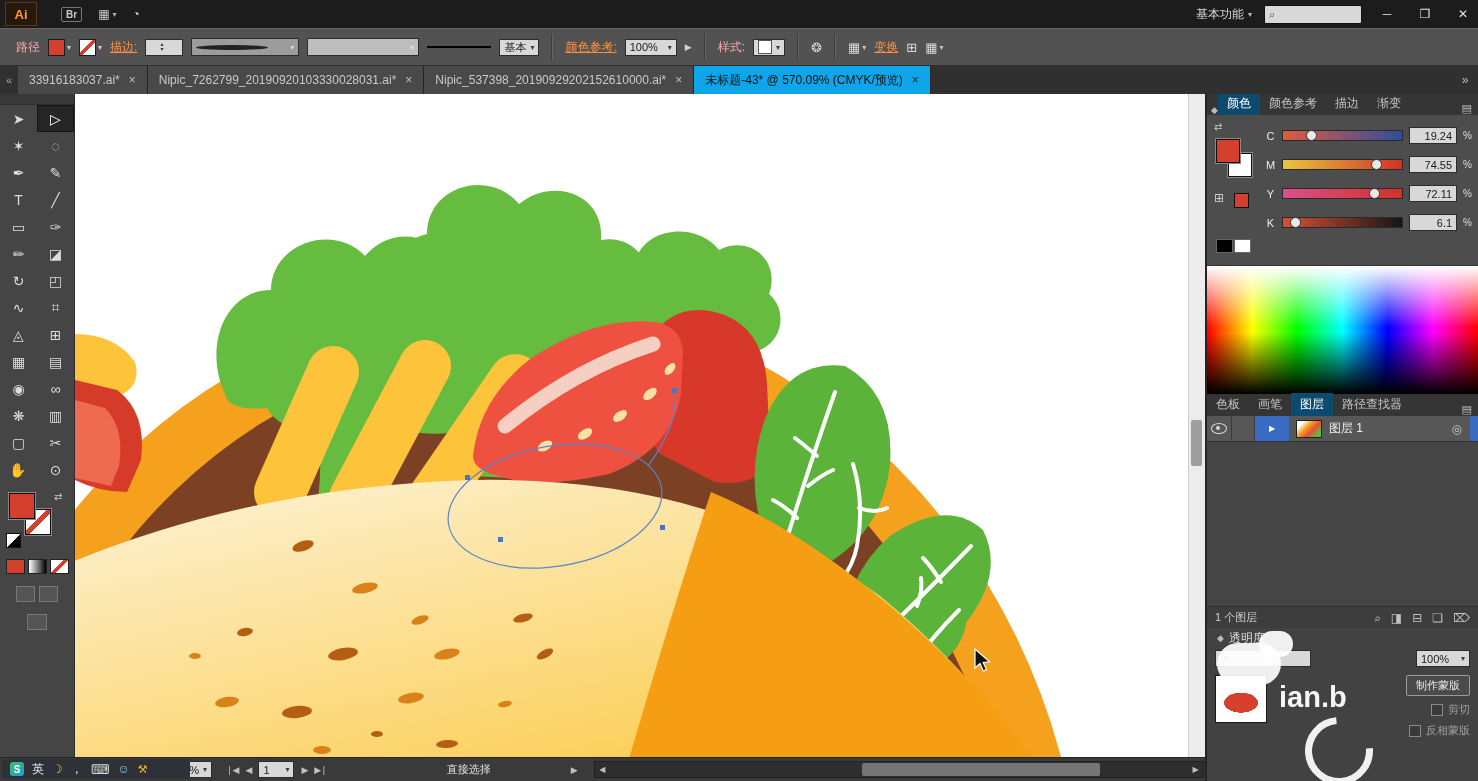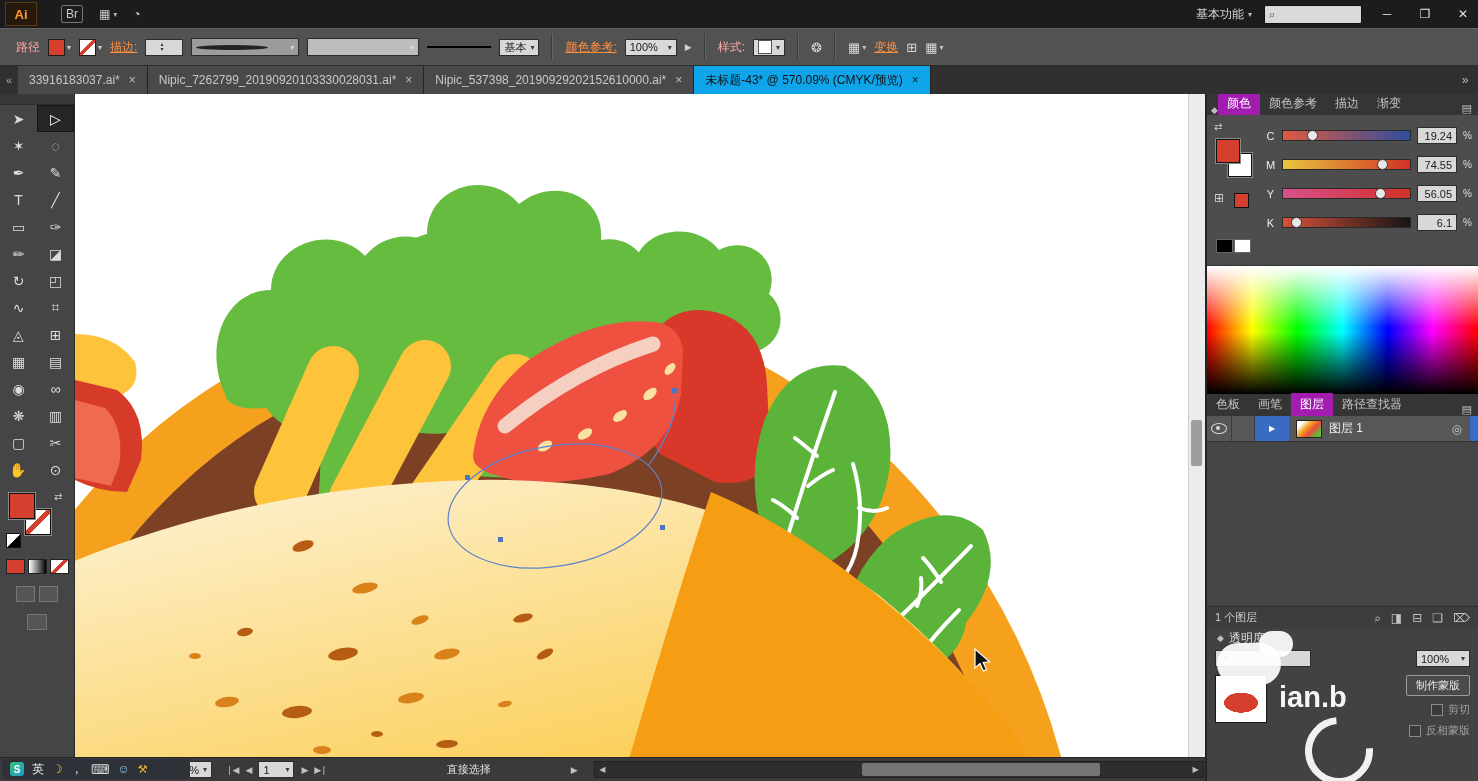--- a/index.html
+++ b/index.html
@@ -6,21 +6,21 @@
   #app{position:relative;width:1478px;height:781px;overflow:hidden;background:#fff;
        font-family:"Liberation Sans","DejaVu Sans",sans-serif;-webkit-font-smoothing:antialiased;}
   
   #menubar{position:absolute;left:0;top:0;width:1478px;height:28px;background:#1c1c1c;
            display:flex;align-items:center;color:#d6d6d6;font-size:12.5px;}
   .ai-logo{width:30px;height:22px;margin:0 8px 0 5px;background:#26190c;border:1px solid #5a3c14;
            color:#ff9a2e;font-weight:bold;font-size:13px;display:flex;align-items:center;justify-content:center;}
   .menus{display:flex;height:28px;align-items:center;}
   .menu-item{padding:0 10px;line-height:28px;cursor:default;}
   .mb-mid{display:flex;align-items:center;gap:16px;margin-left:16px;color:#c9c9c9;}
-  .br-ic{border:1px solid #777;border-radius:2px;font-size:12px;padding:1px 4px;}
+  .br-ic{border:1px solid #777;border-radius:2px;font-size:10px;padding:1px 4px;font-weight:bold;}
   .mb-ic{font-size:12px;display:inline-flex;align-items:center;gap:3px;}
   .dd{font-size:8px;opacity:.85;}
   .mb-right{margin-left:auto;display:flex;align-items:center;gap:12px;padding-right:2px;}
   .workspace{font-size:12px;display:inline-flex;align-items:center;gap:4px;}
   .searchbox{width:88px;height:17px;background:#d9d9d9;border:1px solid #111;border-radius:2px;
              display:inline-flex;align-items:center;padding:0 4px;gap:3px;}
   .searchbox .s-ic{color:#555;font-size:11px;}
   .searchbox input{border:0;outline:0;background:transparent;width:60px;font-size:11px;color:#222;}
   .winbtn{width:26px;text-align:center;font-size:12px;color:#e3e3e3;}
   
@@ -83,42 +83,42 @@
   
   #canvas{position:absolute;left:75px;top:94px;width:1113px;height:663px;background:#fff;overflow:hidden;}
   #vscroll{position:absolute;left:1188px;top:94px;width:17px;height:663px;background:#ececec;
            border-left:1px solid #cfcfcf;box-sizing:border-box;}
   #vscroll .vthumb{position:absolute;left:2px;top:326px;width:11px;height:46px;background:#9e9e9e;border-radius:2px;}
   
   #rightpanel{position:absolute;left:1205px;top:94px;width:273px;height:687px;background:#424242;
               border-left:2px solid #242424;box-sizing:border-box;overflow:hidden;}
   .ptabs{height:21px;background:#353535;display:flex;align-items:flex-end;font-size:12px;color:#c4c4c4;}
   .ptab{padding:3px 9px 3px 9px;display:flex;align-items:center;gap:4px;}
-  .ptab.active{background:#a21caf;color:#fff;}
+  .ptab.active{background:#0c4a6e;color:#fff;}
   .pdiamond{font-size:9px;color:#bbb;margin-left:4px;}
   .pmenu{margin-left:auto;padding:0 6px;color:#bbb;font-size:11px;}
   .colorbody{position:relative;height:150px;background:#4d4d4d;}
   .cproxy{position:absolute;left:5px;top:6px;width:50px;height:140px;}
   .cp-mini{position:absolute;left:2px;top:0;color:#ccc;font-size:10px;}
   .cp-fill{position:absolute;left:4px;top:18px;width:22px;height:22px;background:#d5402e;border:1px solid #111;box-shadow:0 0 0 1px #888;}
   .cp-stroke{position:absolute;left:16px;top:32px;width:22px;height:22px;background:#fff;border:1px solid #111;box-shadow:0 0 0 1px #888;}
   .cp-cube{position:absolute;left:2px;top:70px;color:#cfcfcf;font-size:12px;}
   .cp-cubesw{position:absolute;left:22px;top:72px;width:13px;height:13px;background:#d5402e;border:1px solid #111;}
   .cp-bw-b{position:absolute;left:4px;top:118px;width:15px;height:12px;background:#000;border:1px solid #666;}
   .cp-bw-w{position:absolute;left:22px;top:118px;width:15px;height:12px;background:#fff;border:1px solid #666;}
   .channels{margin-left:58px;padding-top:6px;}
   .chrow{height:29px;display:flex;align-items:center;gap:6px;padding-right:6px;}
   .chlabel{width:11px;color:#ececec;font-size:11px;text-align:center;}
   .chbar{flex:1;height:9px;position:relative;border:1px solid #2a2a2a;}
   .chbar.c{background:linear-gradient(to right,#e05a40,#2f4d9e);}
   .chbar.m{background:linear-gradient(to right,#e8c63e,#d23126);}
   .chbar.y{background:linear-gradient(to right,#d8508e,#d23126);}
   .chbar.k{background:linear-gradient(to right,#d85038,#151515);}
   .knob{position:absolute;top:-1px;width:9px;height:9px;border-radius:50%;background:#e8e8e8;border:1px solid #333;}
-  .chval{width:40px;justify-content:flex-end;}
+  .chval{width:48px;justify-content:flex-end;}
   .chpct{color:#ddd;font-size:10px;}
   .spectrum{height:128px;border-top:1px solid #333;border-bottom:1px solid #333;
     background:linear-gradient(to bottom,#ffffff 0%,rgba(255,255,255,0) 48%,rgba(0,0,0,0) 52%,#000 100%),
                linear-gradient(to right,#f00,#ff0,#0f0,#0ff,#00f,#f0f,#f00);}
   .layersec{position:relative;height:212px;background:#454545;}
   .layer-row{position:absolute;left:0;top:0;width:100%;height:26px;background:#575757;border-bottom:1px solid #333;
              display:flex;align-items:center;box-sizing:border-box;}
   .eyecell{width:24px;height:100%;border-right:1px solid #3a3a3a;display:flex;align-items:center;justify-content:center;}
   .eye{width:14px;height:9px;border:1.5px solid #d8d8d8;border-radius:50%;position:relative;}
   .eye::after{content:'';position:absolute;left:4px;top:1.5px;width:4px;height:4px;background:#d8d8d8;border-radius:50%;}
@@ -493,21 +493,21 @@
               <span>74.55</span>
             </span>
           <span class="chpct">%</span>
         </div>
         <div class="chrow">
           <span class="chlabel">Y</span>
           <span class="chbar y">
               <span class="knob" style="left:72%;"></span>
             </span>
           <span class="ibox chval">
-              <span>56.05</span>
+              <span>72.11</span>
             </span>
           <span class="chpct">%</span>
         </div>
         <div class="chrow">
           <span class="chlabel">K</span>
           <span class="chbar k">
               <span class="knob" style="left:6%;"></span>
             </span>
           <span class="ibox chval">
               <span>6.1</span>

